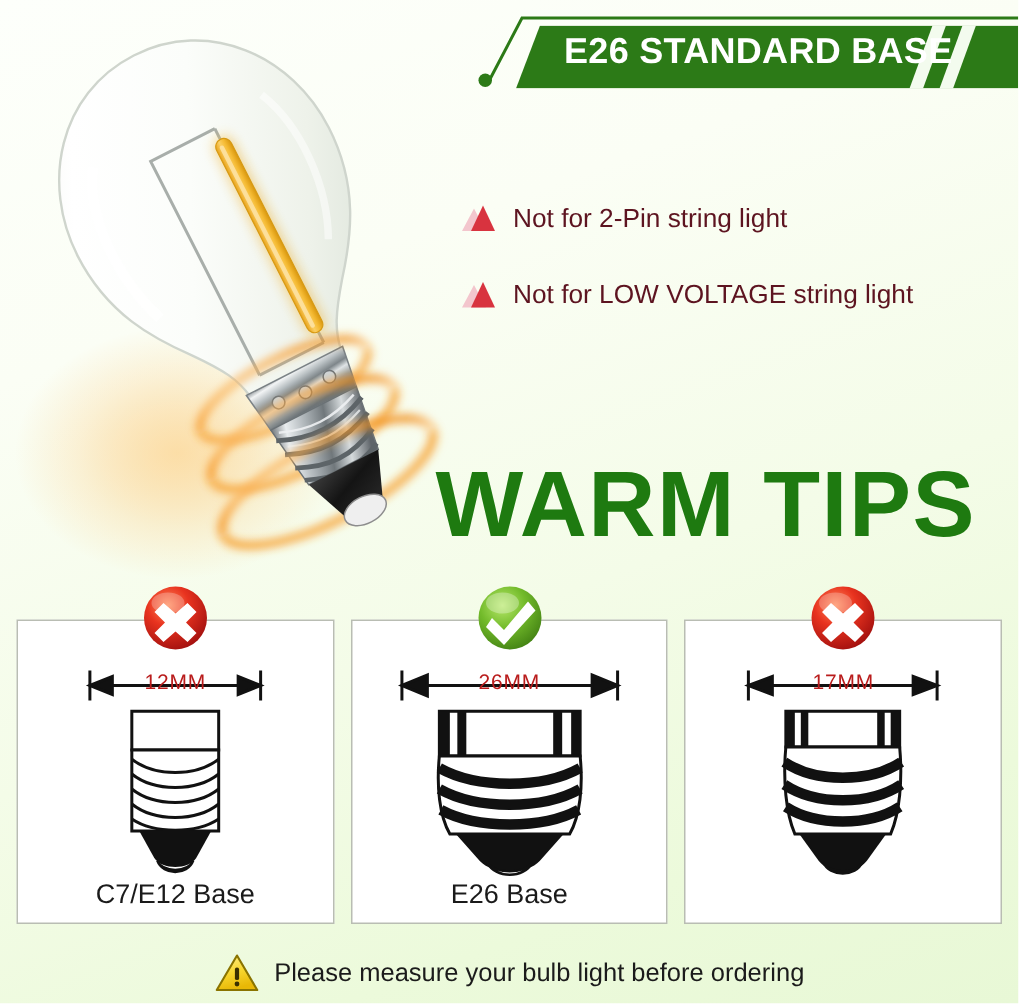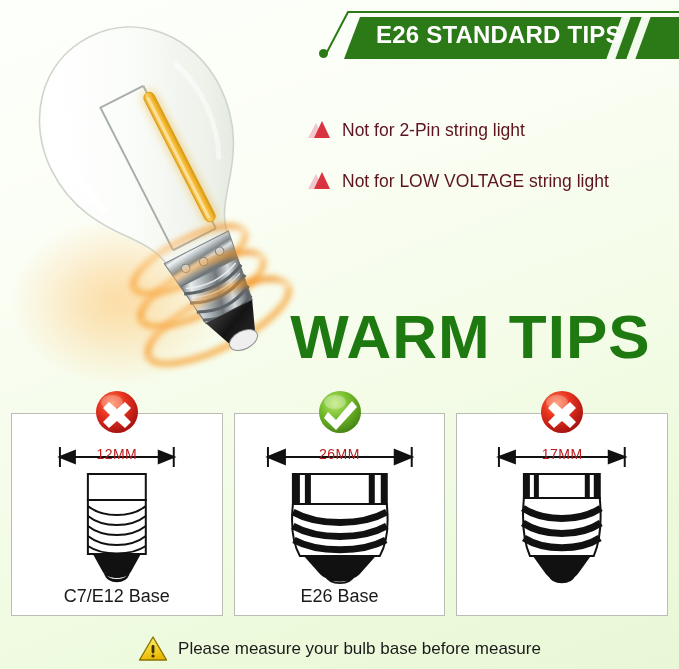--- a/index.html
+++ b/index.html
@@ -89,21 +89,21 @@
   #warnings {
     position: absolute;
     left: 308px;
     top: 120px;
     width: 371px;
   }
   .warn-row {
     position: relative;
     height: 51px;
     display: flex;
-    align-items: flex-start;
+    align-items: center;
   }
   .warn-icon {
     position: relative;
     width: 26px;
     height: 20px;
     flex: 0 0 26px;
     margin-right: 8px;
   }
   .warn-icon .tri-back {
     position: absolute;
@@ -371,21 +371,21 @@
   </div>
 
   <div id="banner-wrap">
     <svg class="banner-outline" viewBox="0 0 361 52">
       <path d="M8 46 L30 4 L361 4" fill="none" stroke="#2c7a17" stroke-width="2"></path>
     </svg>
     <div class="banner-dot"></div>
     <div class="banner-body"></div>
     <div class="slash s1"></div>
     <div class="slash s2"></div>
-    <div class="banner-title">E26 STANDARD TIPS</div>
+    <div class="banner-title">E26 STANDARD BASE</div>
   </div>
 
   <div id="warnings">
 
     <div class="warn-row">
       <span class="warn-icon">
         <span class="tri-back"></span>
         <span class="tri-front"></span>
       </span>
       <span class="warn-text">Not for 2-Pin string light</span>
@@ -556,16 +556,16 @@
         <linearGradient id="yelG" x1="0" y1="0" x2="0.3" y2="1">
           <stop offset="0%" stop-color="#fff08a"></stop>
           <stop offset="55%" stop-color="#f8d730"></stop>
           <stop offset="100%" stop-color="#e8b806"></stop>
         </linearGradient>
       </defs>
       <path d="M15 2 L28.5 25 L1.5 25 Z" fill="url(#yelG)" stroke="#8a7400" stroke-width="1.4" stroke-linejoin="round"></path>
       <rect x="13.6" y="10" width="2.8" height="8.4" rx="1.3" fill="#3a3000"></rect>
       <circle cx="15" cy="21" r="1.6" fill="#3a3000"></circle>
     </svg>
-    <span class="foot-text">Please measure your bulb base before measure</span>
+    <span class="foot-text">Please measure your bulb light before ordering</span>
   </div>
 
 </div>
 
 </body></html>

